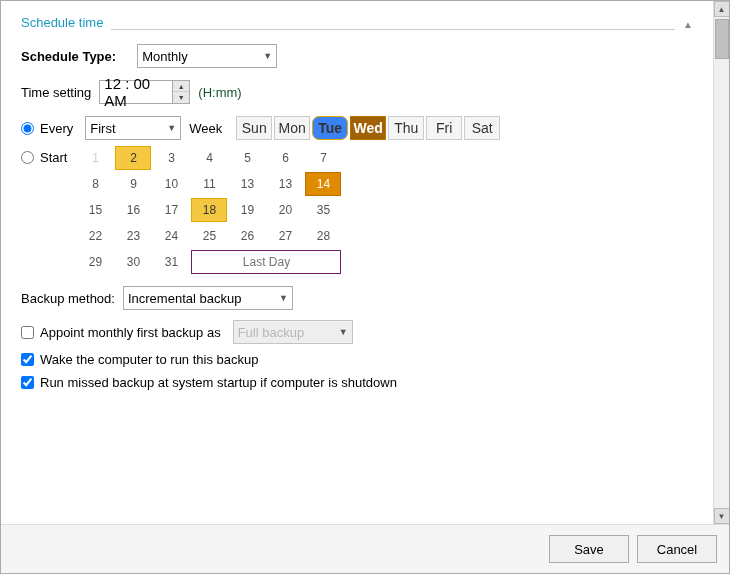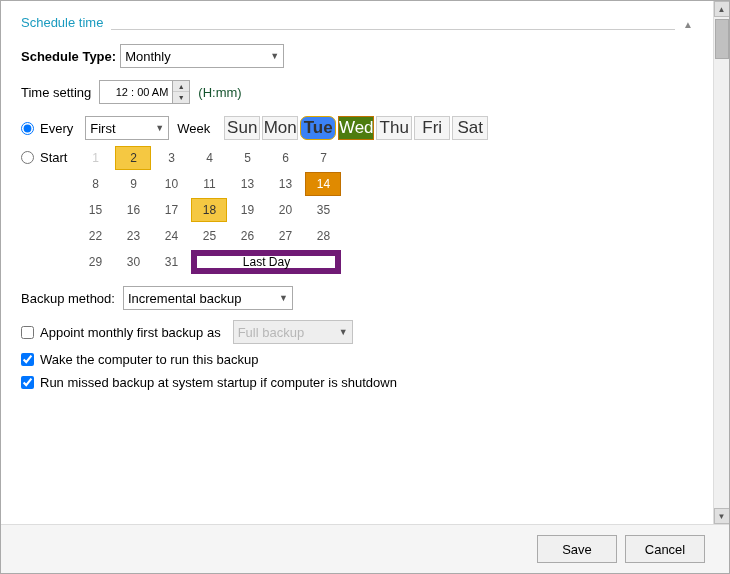--- a/index.html
+++ b/index.html
@@ -112,21 +112,21 @@
     }
 
     
     .form-row {
       display: flex;
       align-items: center;
       margin-bottom: 12px;
     }
     .form-label {
       font-weight: bold;
-      margin-right: 4px;
+      margin-right: 21px;
       white-space: nowrap;
     }
     .form-label-normal {
       font-weight: normal;
       margin-right: 8px;
       white-space: nowrap;
     }
 
     
     select {
@@ -158,23 +158,23 @@
     }
     .time-input-box {
       display: flex;
       align-items: center;
       border: 1px solid #aaa;
       height: 24px;
       background: #fff;
     }
     .time-value {
       padding: 2px 4px;
-      font-size: 11px;
+      font-size: 15px;
       width: 72px;
-      text-align: right;
+      text-align: left;
     }
     .time-spinners {
       display: flex;
       flex-direction: column;
       border-left: 1px solid #aaa;
     }
     .spin-btn {
       width: 16px;
       height: 11px;
       background: #e8e8e8;
@@ -215,38 +215,38 @@
     .dow-container {
       display: flex;
       gap: 2px;
       margin-left: 6px;
     }
     .dow-btn {
       width: 36px;
       height: 24px;
       border: 1px solid #ccc;
       background: #f5f5f5;
-      font-size: 17px;
+      font-size: 14px;
       cursor: pointer;
       display: flex;
       align-items: center;
       justify-content: center;
       color: #333;
     }
     .dow-btn.active-yellow {
       background: #3b82f6;
       border-color: #e0a800;
       font-weight: bold;
       border-radius: 7px;
     }
     .dow-btn.active-orange {
-      background: #4d7c0f;
+      background: #a16207;
       border-color: #c07000;
       color: #fff;
-      font-weight: normal;
+      font-weight: bold;
     }
 
     
     .start-row {
       display: flex;
       align-items: flex-start;
       margin-bottom: 12px;
     }
     .start-label {
       margin-right: 10px;
@@ -274,22 +274,22 @@
       color: #333;
     }
     .cal-cell.selected-orange {
       background: #e08a00;
       border-color: #c07000;
       color: #fff;
     }
     .cal-cell.last-day {
       grid-column: span 4;
       width: auto;
-      color: #000000;
-      border: 6px solid #701a75;
+      color: #737373;
+      border: 1px solid #701a75;
     }
     .cal-cell.disabled {
       color: #ccc;
       cursor: default;
     }
 
     
     .method-row {
       display: flex;
       align-items: center;
@@ -311,21 +311,21 @@
     }
 
     
     select:disabled {
       background: #e8e8e8;
       color: #999;
     }
 
     
     .dialog-footer {
-      padding: 10px 24px;
+      padding: 10px 12px;
       display: flex;
       justify-content: flex-end;
       gap: 8px;
       border-top: 1px solid #ddd;
       background: #f5f5f5;
     }
     .footer-btn {
       width: 80px;
       height: 28px;
       border: 1px solid #aaa;
@@ -335,21 +335,21 @@
       display: flex;
       align-items: center;
       justify-content: center;
     }
     .footer-btn.primary {
       background: #f0f0f0;
     }
 
     
     .first-select {
-      width: 84px;
+      width: 96px;
     }
     .week-label {
       margin: 0 8px;
     }
   </style>
 </head>
 <body>
 
 <div class="dialog">
 
@@ -359,21 +359,21 @@
 
       <div class="section-header">
         <span class="section-title">Schedule time</span>
         <div class="section-line"></div>
         <span class="section-arrow">▲</span>
       </div>
 
       <div class="form-row">
         <span class="form-label">Schedule Type:</span>
         <div class="select-wrapper">
-          <select style="width:164px;">
+          <select style="width:140px;">
             <option>Monthly</option>
             <option>Once</option>
             <option>Daily</option>
             <option>Weekly</option>
           </select>
         </div>
       </div>
 
       <div class="form-row">
         <span class="form-label-normal">Time setting</span>

